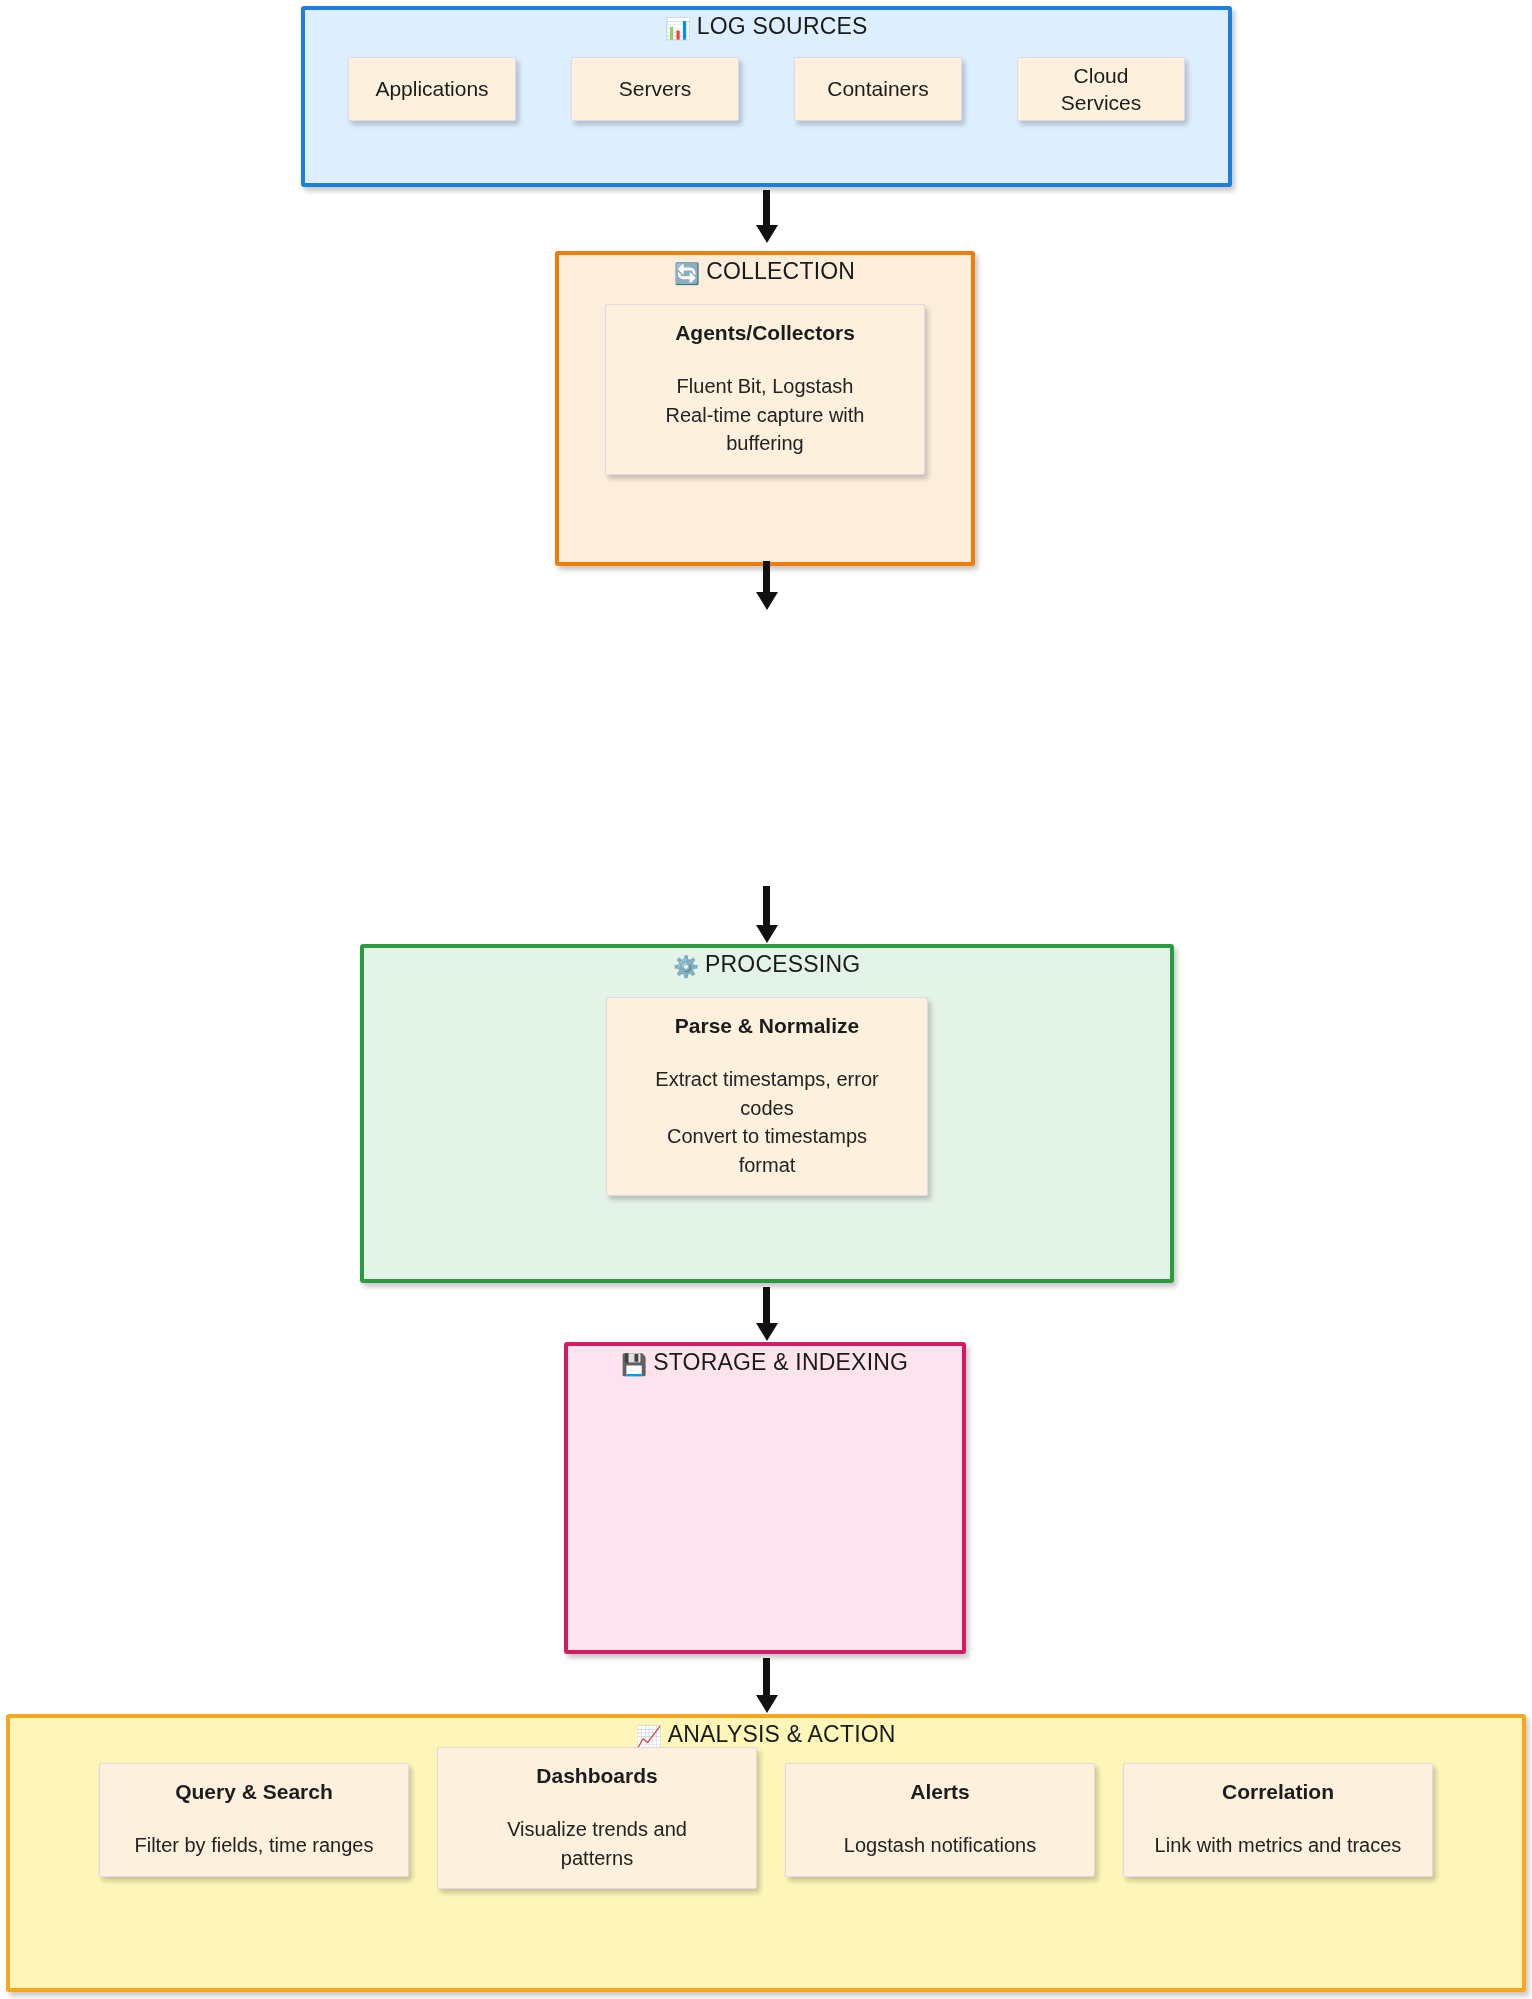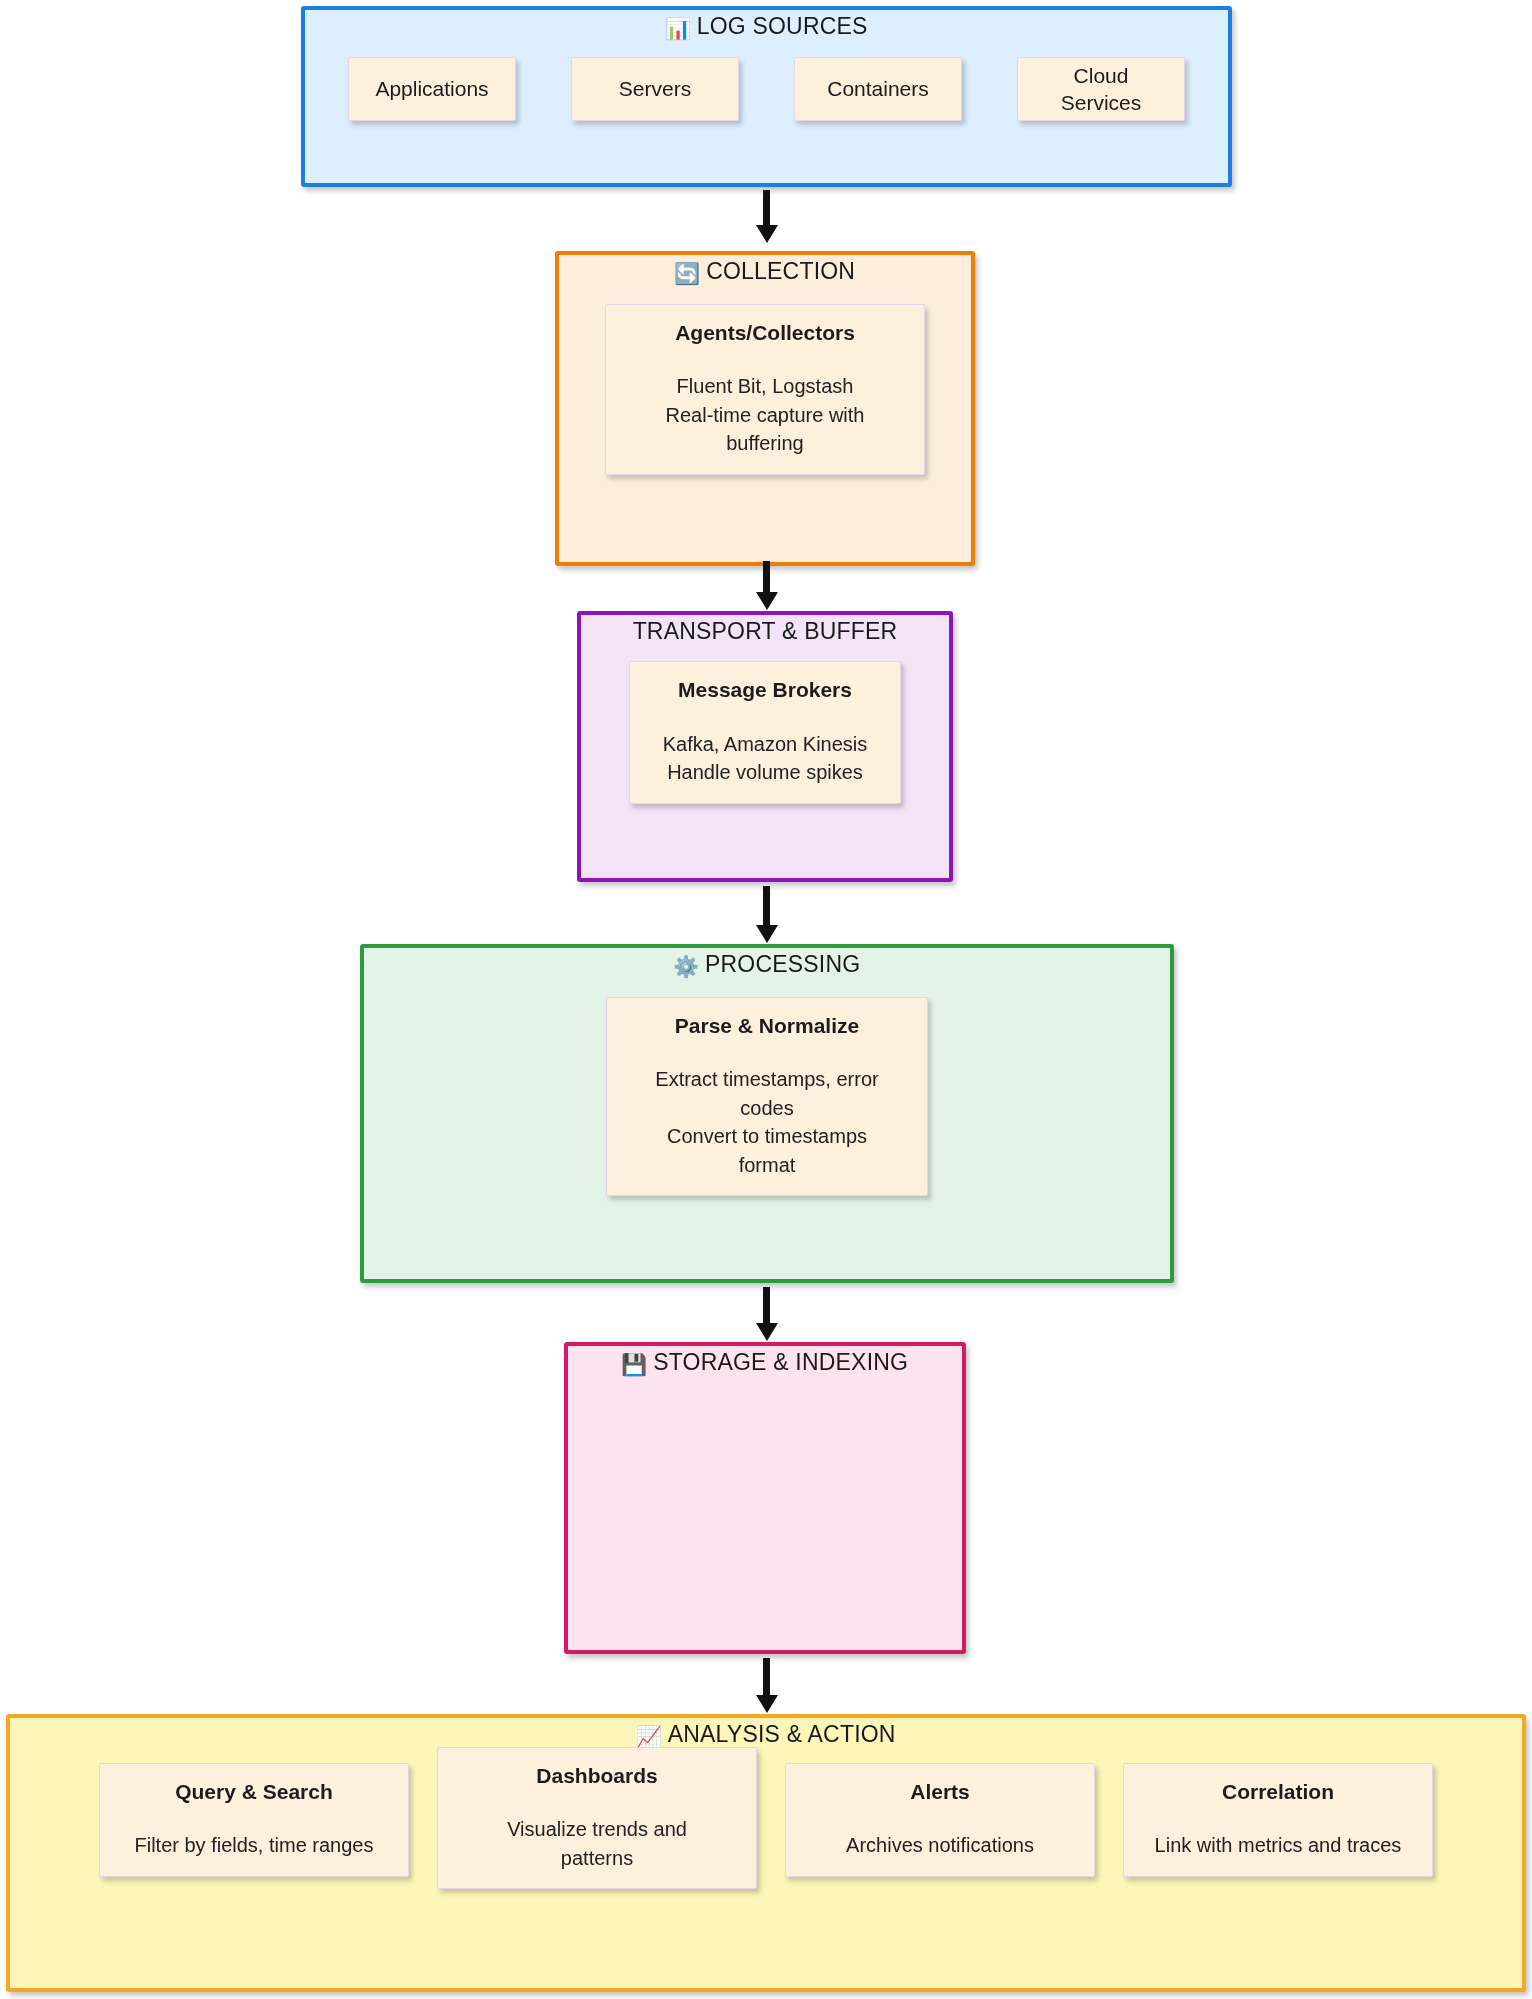--- a/index.html
+++ b/index.html
@@ -209,34 +209,20 @@
           <span class="ln">Fluent Bit, Logstash</span>
           <span class="ln">Real-time capture with</span>
           <span class="ln">buffering</span>
         </div>
       </div>
     </div>
   </div>
 
   <div class="arrow" id="arrow-2"></div>
 
-  <div class="cluster" id="transport">
-    <div class="cluster-title">
-      <span>TRANSPORT &amp; BUFFER</span>
-    </div>
-    <div class="nodes">
-      <div class="node">
-        <div class="node-title">Message Brokers</div>
-        <div class="node-desc">
-          <span class="ln">Kafka, Amazon Kinesis</span>
-          <span class="ln">Handle volume spikes</span>
-        </div>
-      </div>
-    </div>
-  </div>
 
   <div class="arrow" id="arrow-3"></div>
 
   <div class="cluster" id="processing">
     <div class="cluster-title">
       <span class="emoji">⚙️</span><span>PROCESSING</span>
     </div>
     <div class="nodes">
       <div class="node np-left">
         <div class="node-title">Parse &amp; Normalize</div>
@@ -274,21 +260,21 @@
       <div class="node wide">
         <div class="node-title">Dashboards</div>
         <div class="node-desc">
           <span class="ln">Visualize trends and</span>
           <span class="ln">patterns</span>
         </div>
       </div>
       <div class="node">
         <div class="node-title">Alerts</div>
         <div class="node-desc">
-          <span class="ln">Archives notifications</span>
+          <span class="ln">Logstash notifications</span>
         </div>
       </div>
       <div class="node">
         <div class="node-title">Correlation</div>
         <div class="node-desc">
           <span class="ln">Link with metrics and traces</span>
         </div>
       </div>
     </div>
   </div>

